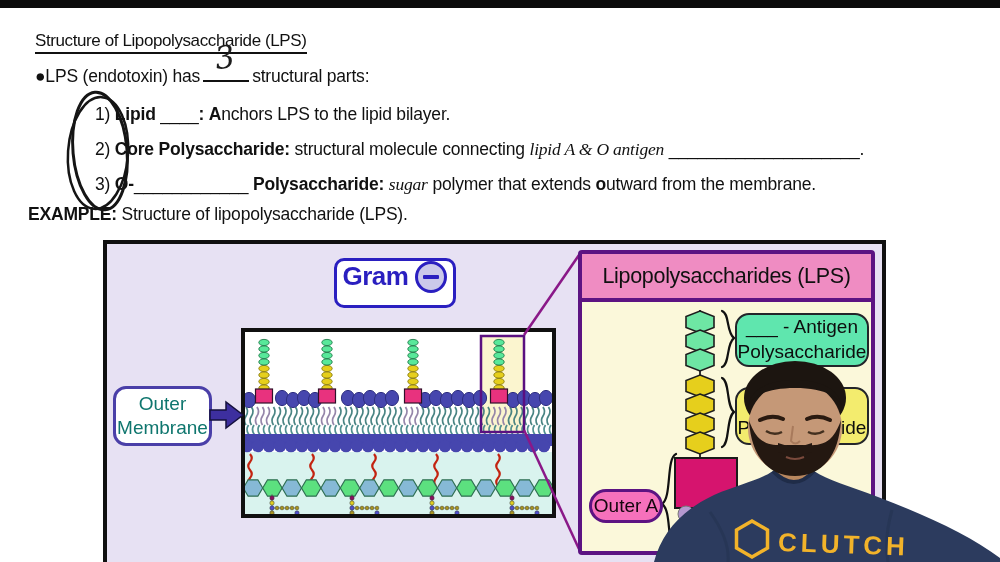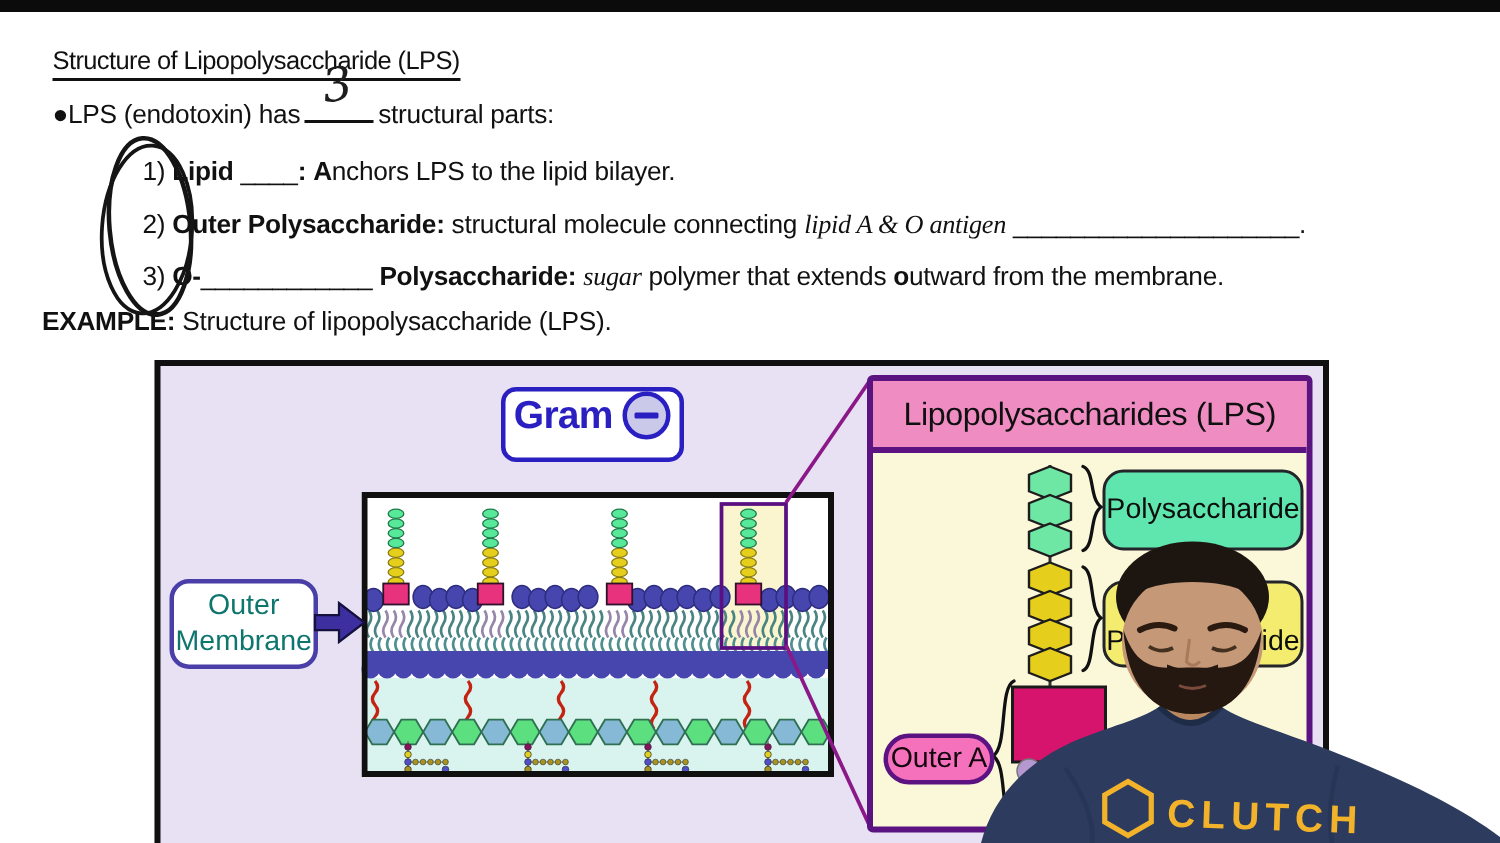--- a/index.html
+++ b/index.html
@@ -62,21 +62,21 @@
 
   <div class="abs" id="top-bar"></div>
 
   <div class="abs note-line" id="notes-title">Structure of Lipopolysaccharide (LPS)</div>
 
   <div class="abs note-line" id="bullet-line">
     <span>●LPS (endotoxin) has</span><span id="blank-answer"><span id="hand-answer">3</span></span><span>structural parts:</span>
   </div>
 
   <div class="abs note-line list-item" id="item-1"><span>1) </span><span class="seg-b">Lipid </span><span>____</span><span class="seg-b">:</span><span> </span><span class="seg-b">A</span><span>nchors LPS to the lipid bilayer.</span></div>
-  <div class="abs note-line list-item" id="item-2"><span>2) </span><span class="seg-b">Outer Polysaccharide:</span><span> structural molecule connecting </span><span class="seg-i">lipid A &amp; O antigen</span><span> ____________________.</span></div>
+  <div class="abs note-line list-item" id="item-2"><span>2) </span><span class="seg-b">Core Polysaccharide:</span><span> structural molecule connecting </span><span class="seg-i">lipid A &amp; O antigen</span><span> ____________________.</span></div>
   <div class="abs note-line list-item" id="item-3"><span>3) </span><span class="seg-b">O-</span><span>____________ </span><span class="seg-b">Polysaccharide:</span><span> </span><span class="seg-i">sugar</span><span> polymer that extends </span><span class="seg-b">o</span><span>utward from the membrane.</span></div>
   <div class="abs note-line" id="example-line"><span class="seg-b">EXAMPLE:</span><span> Structure of lipopolysaccharide (LPS).</span></div>
 
   <div class="abs" id="outer-box"></div>
 
   <div class="abs" id="gram-badge">
     <span class="gram-word">Gram</span>
     <span class="minus-circle">
         <span class="minus-bar"></span>
       </span>
@@ -389,20 +389,21 @@
       <circle cx="120" cy="223" r="8" fill="#b598cf" stroke="#777" stroke-width="1"></circle>
       <circle cx="136" cy="220" r="8" fill="#b598cf" stroke="#777" stroke-width="1"></circle>
       <circle cx="112" cy="232" r="7" fill="#b598cf" stroke="#777" stroke-width="1"></circle>
       <circle cx="128" cy="233" r="7" fill="#b598cf" stroke="#777" stroke-width="1"></circle>
       <path d="M140,17 C148,20 144,38 152,44 C144,50 148,70 140,73" fill="none" stroke="#111" stroke-width="2.2" stroke-linecap="round"></path>
       <path d="M140,84 C148,87 144,112 152,118 C144,124 148,150 140,153" fill="none" stroke="#111" stroke-width="2.2" stroke-linecap="round"></path>
       <path d="M94,160 C84,164 90,204 80,210 C90,216 84,252 94,256" fill="none" stroke="#111" stroke-width="2.2" stroke-linecap="round"></path>
     </svg>
 
   <div class="abs tag" id="antigen-tag">
+    <span>___ - Antigen</span>
     <span>Polysaccharide</span>
   </div>
   <div class="abs tag" id="core-tag">
     <span>____ -</span>
     <span>Polysaccharide</span>
   </div>
   <div class="abs" id="lipid-a-tag">Outer A</div>
 
   <svg class="abs" id="person" viewBox="0 0 410 222">
 

